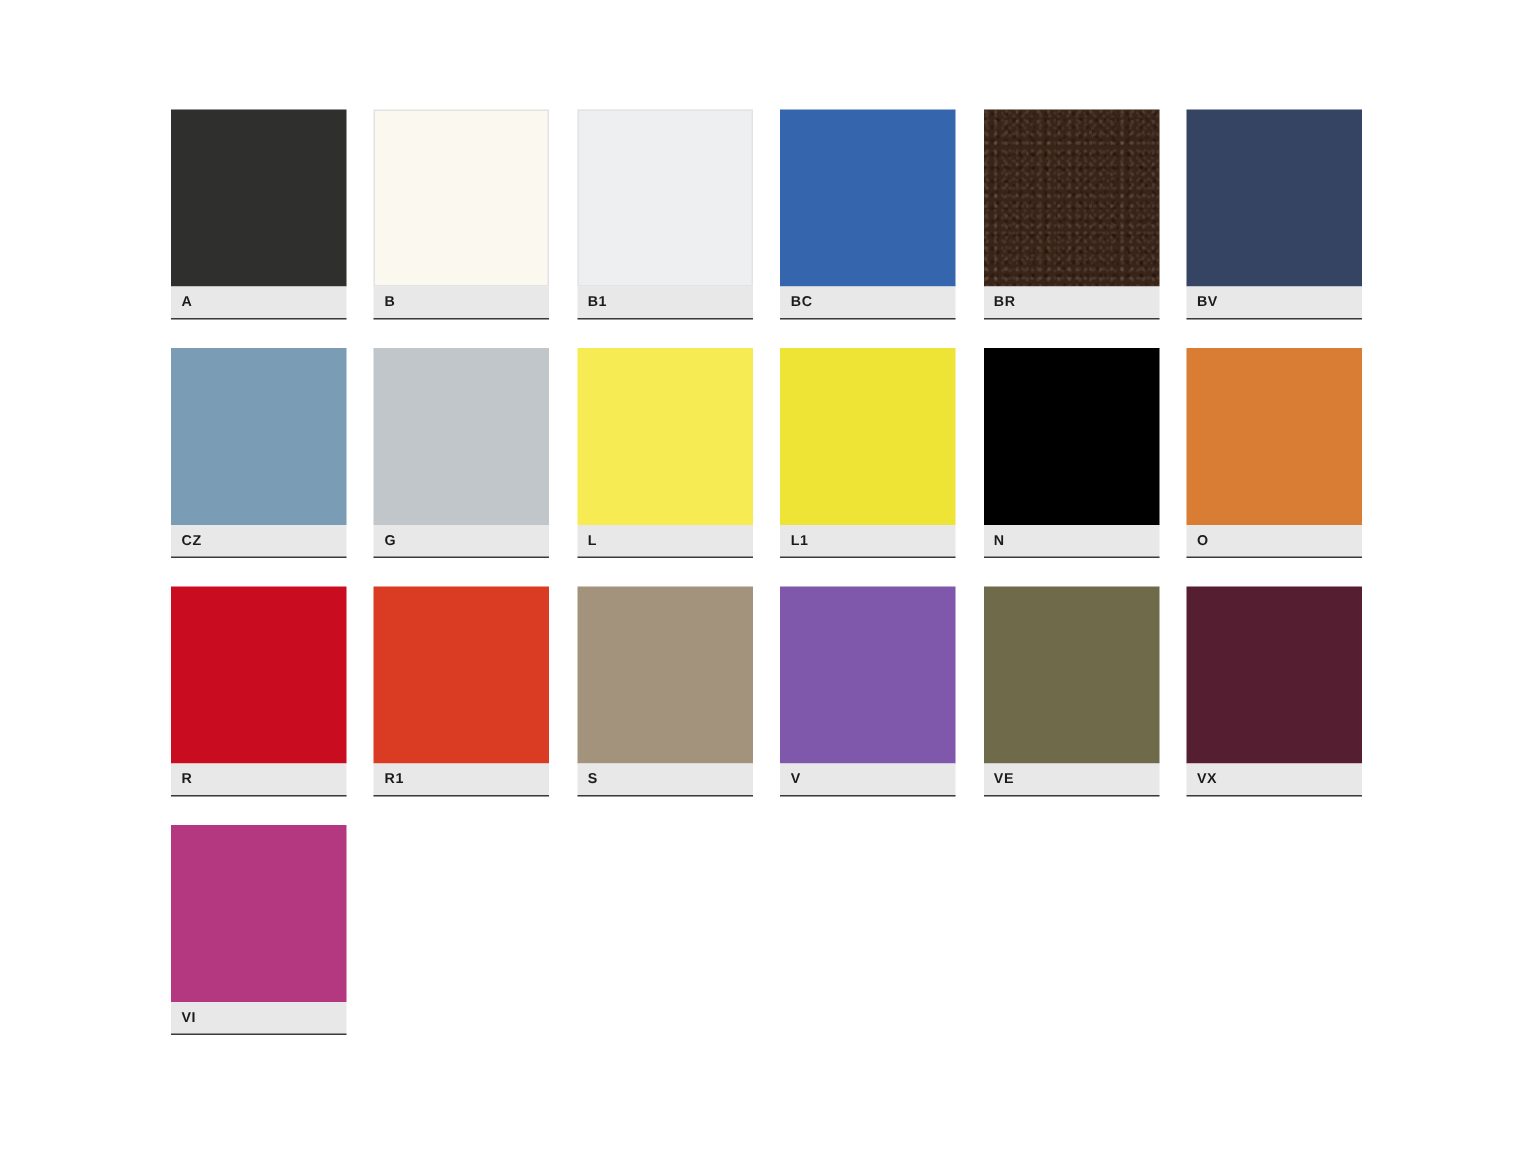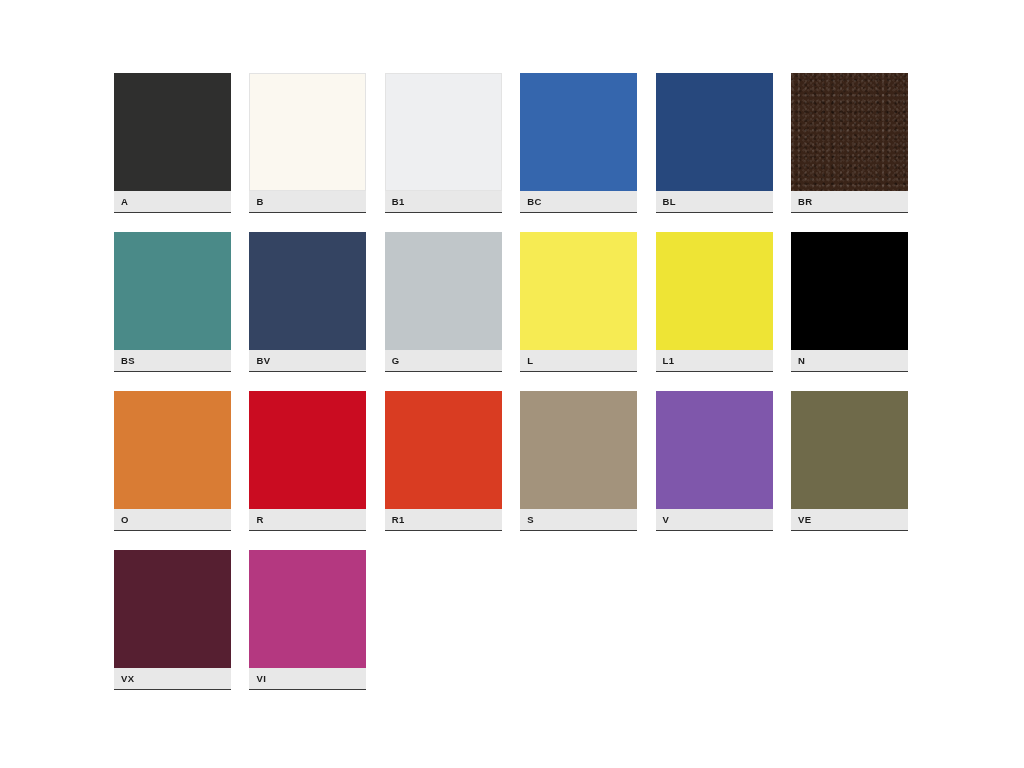--- a/index.html
+++ b/index.html
@@ -106,43 +106,37 @@
           <span class="swatch-label-text">B1</span>
         </div>
       </div>
       <div class="swatch-card">
         <div class="swatch-chip" style="background: rgb(53, 102, 173);"></div>
         <div class="swatch-label-bar">
           <span class="swatch-label-text">BC</span>
         </div>
       </div>
       <div class="swatch-card">
-        <div class="swatch-chip" style="background: rgb(39, 72, 125);"></div>
-        <div class="swatch-label-bar">
-          <span class="swatch-label-text">BL</span>
-        </div>
-      </div>
-      <div class="swatch-card">
         <div class="swatch-chip" style="background: rgb(58, 36, 24);">
           <div class="tex" style="background-image: radial-gradient(circle at 12% 18%, rgba(255, 255, 255, 0.1) 0px, rgba(255, 255, 255, 0.1) 1px, transparent 1.6px), radial-gradient(circle at 63% 31%, rgba(0, 0, 0, 0.28) 0px, rgba(0, 0, 0, 0.28) 1px, transparent 1.8px), radial-gradient(circle at 31% 72%, rgba(255, 255, 255, 0.08) 0px, rgba(255, 255, 255, 0.08) 1px, transparent 1.5px), radial-gradient(circle at 84% 64%, rgba(0, 0, 0, 0.25) 0px, rgba(0, 0, 0, 0.25) 1px, transparent 1.7px), radial-gradient(circle at 47% 47%, rgba(255, 255, 255, 0.07) 0px, rgba(255, 255, 255, 0.07) 1px, transparent 1.4px), radial-gradient(circle at 8% 88%, rgba(0, 0, 0, 0.22) 0px, rgba(0, 0, 0, 0.22) 1px, transparent 1.6px); background-size: 7px 7px, 9px 9px, 6px 6px, 11px 11px, 5px 5px, 8px 8px; opacity: 0.9;"></div>
         </div>
         <div class="swatch-label-bar">
           <span class="swatch-label-text">BR</span>
         </div>
       </div>
       <div class="swatch-card">
-        <div class="swatch-chip" style="background: rgb(74, 138, 136);"></div>
-        <div class="swatch-label-bar">
-          <span class="swatch-label-text">BS</span>
-        </div>
-      </div>
-      <div class="swatch-card">
         <div class="swatch-chip" style="background: rgb(52, 68, 98);"></div>
         <div class="swatch-label-bar">
           <span class="swatch-label-text">BV</span>
+        </div>
+      </div>
+      <div class="swatch-card">
+        <div class="swatch-chip" style="background: rgb(122, 156, 181);"></div>
+        <div class="swatch-label-bar">
+          <span class="swatch-label-text">CZ</span>
         </div>
       </div>
       <div class="swatch-card">
         <div class="swatch-chip" style="background: rgb(192, 198, 201);"></div>
         <div class="swatch-label-bar">
           <span class="swatch-label-text">G</span>
         </div>
       </div>
       <div class="swatch-card">
         <div class="swatch-chip" style="background: rgb(246, 235, 83);"></div>

